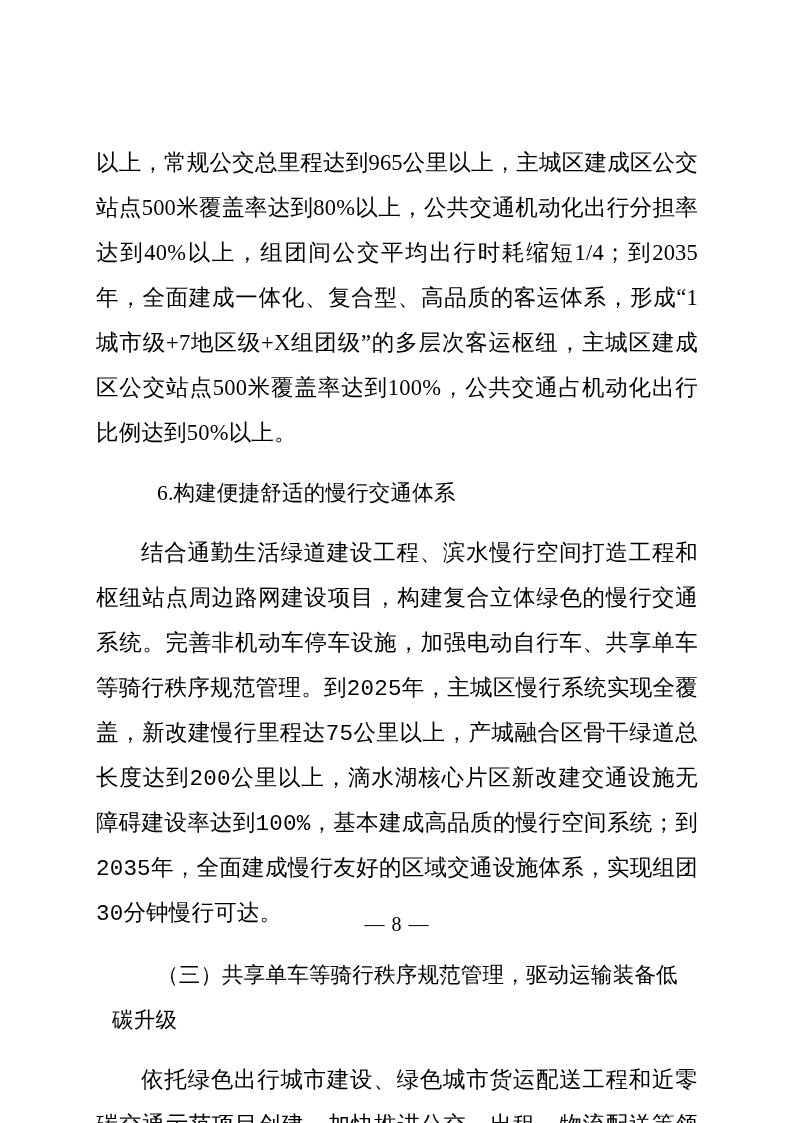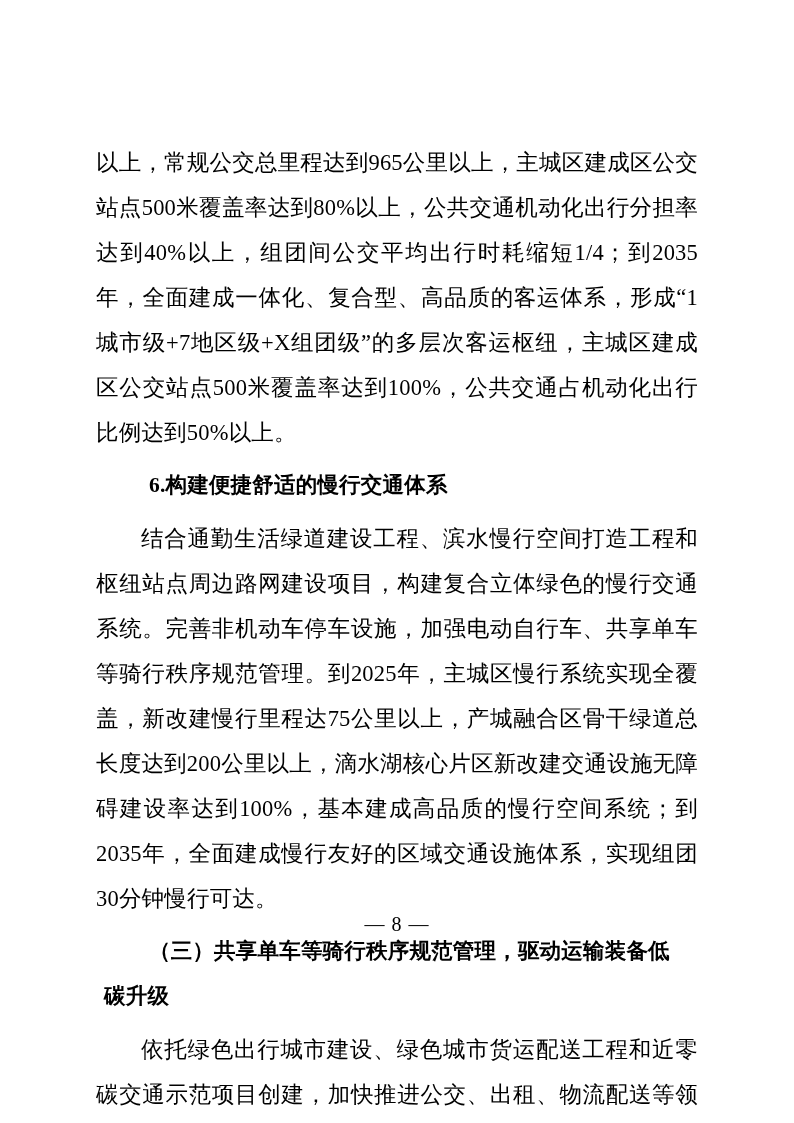--- a/index.html
+++ b/index.html
@@ -30,26 +30,27 @@
   p.para {
     margin: 0;
     font-size: 22.5px;
     line-height: 45px;
     text-align: justify;
     text-justify: inter-ideograph;
     letter-spacing: 0.2px;
   }
   p.para.indent {
     text-indent: 45px;
+    font-family: Liberation Mono, monospace;
   }
   p.heading {
-    margin: 8px;
+    margin: 16px;
     font-size: 21.5px;
     line-height: 45px;
-    font-weight: bold;
+    font-weight: normal;
     text-indent: 45px;
     letter-spacing: 0.2px;
   }
   .footer {
     position: absolute;
     left: 0;
     right: 0;
     bottom: 62px;
     text-align: center;
     font-size: 20px;

